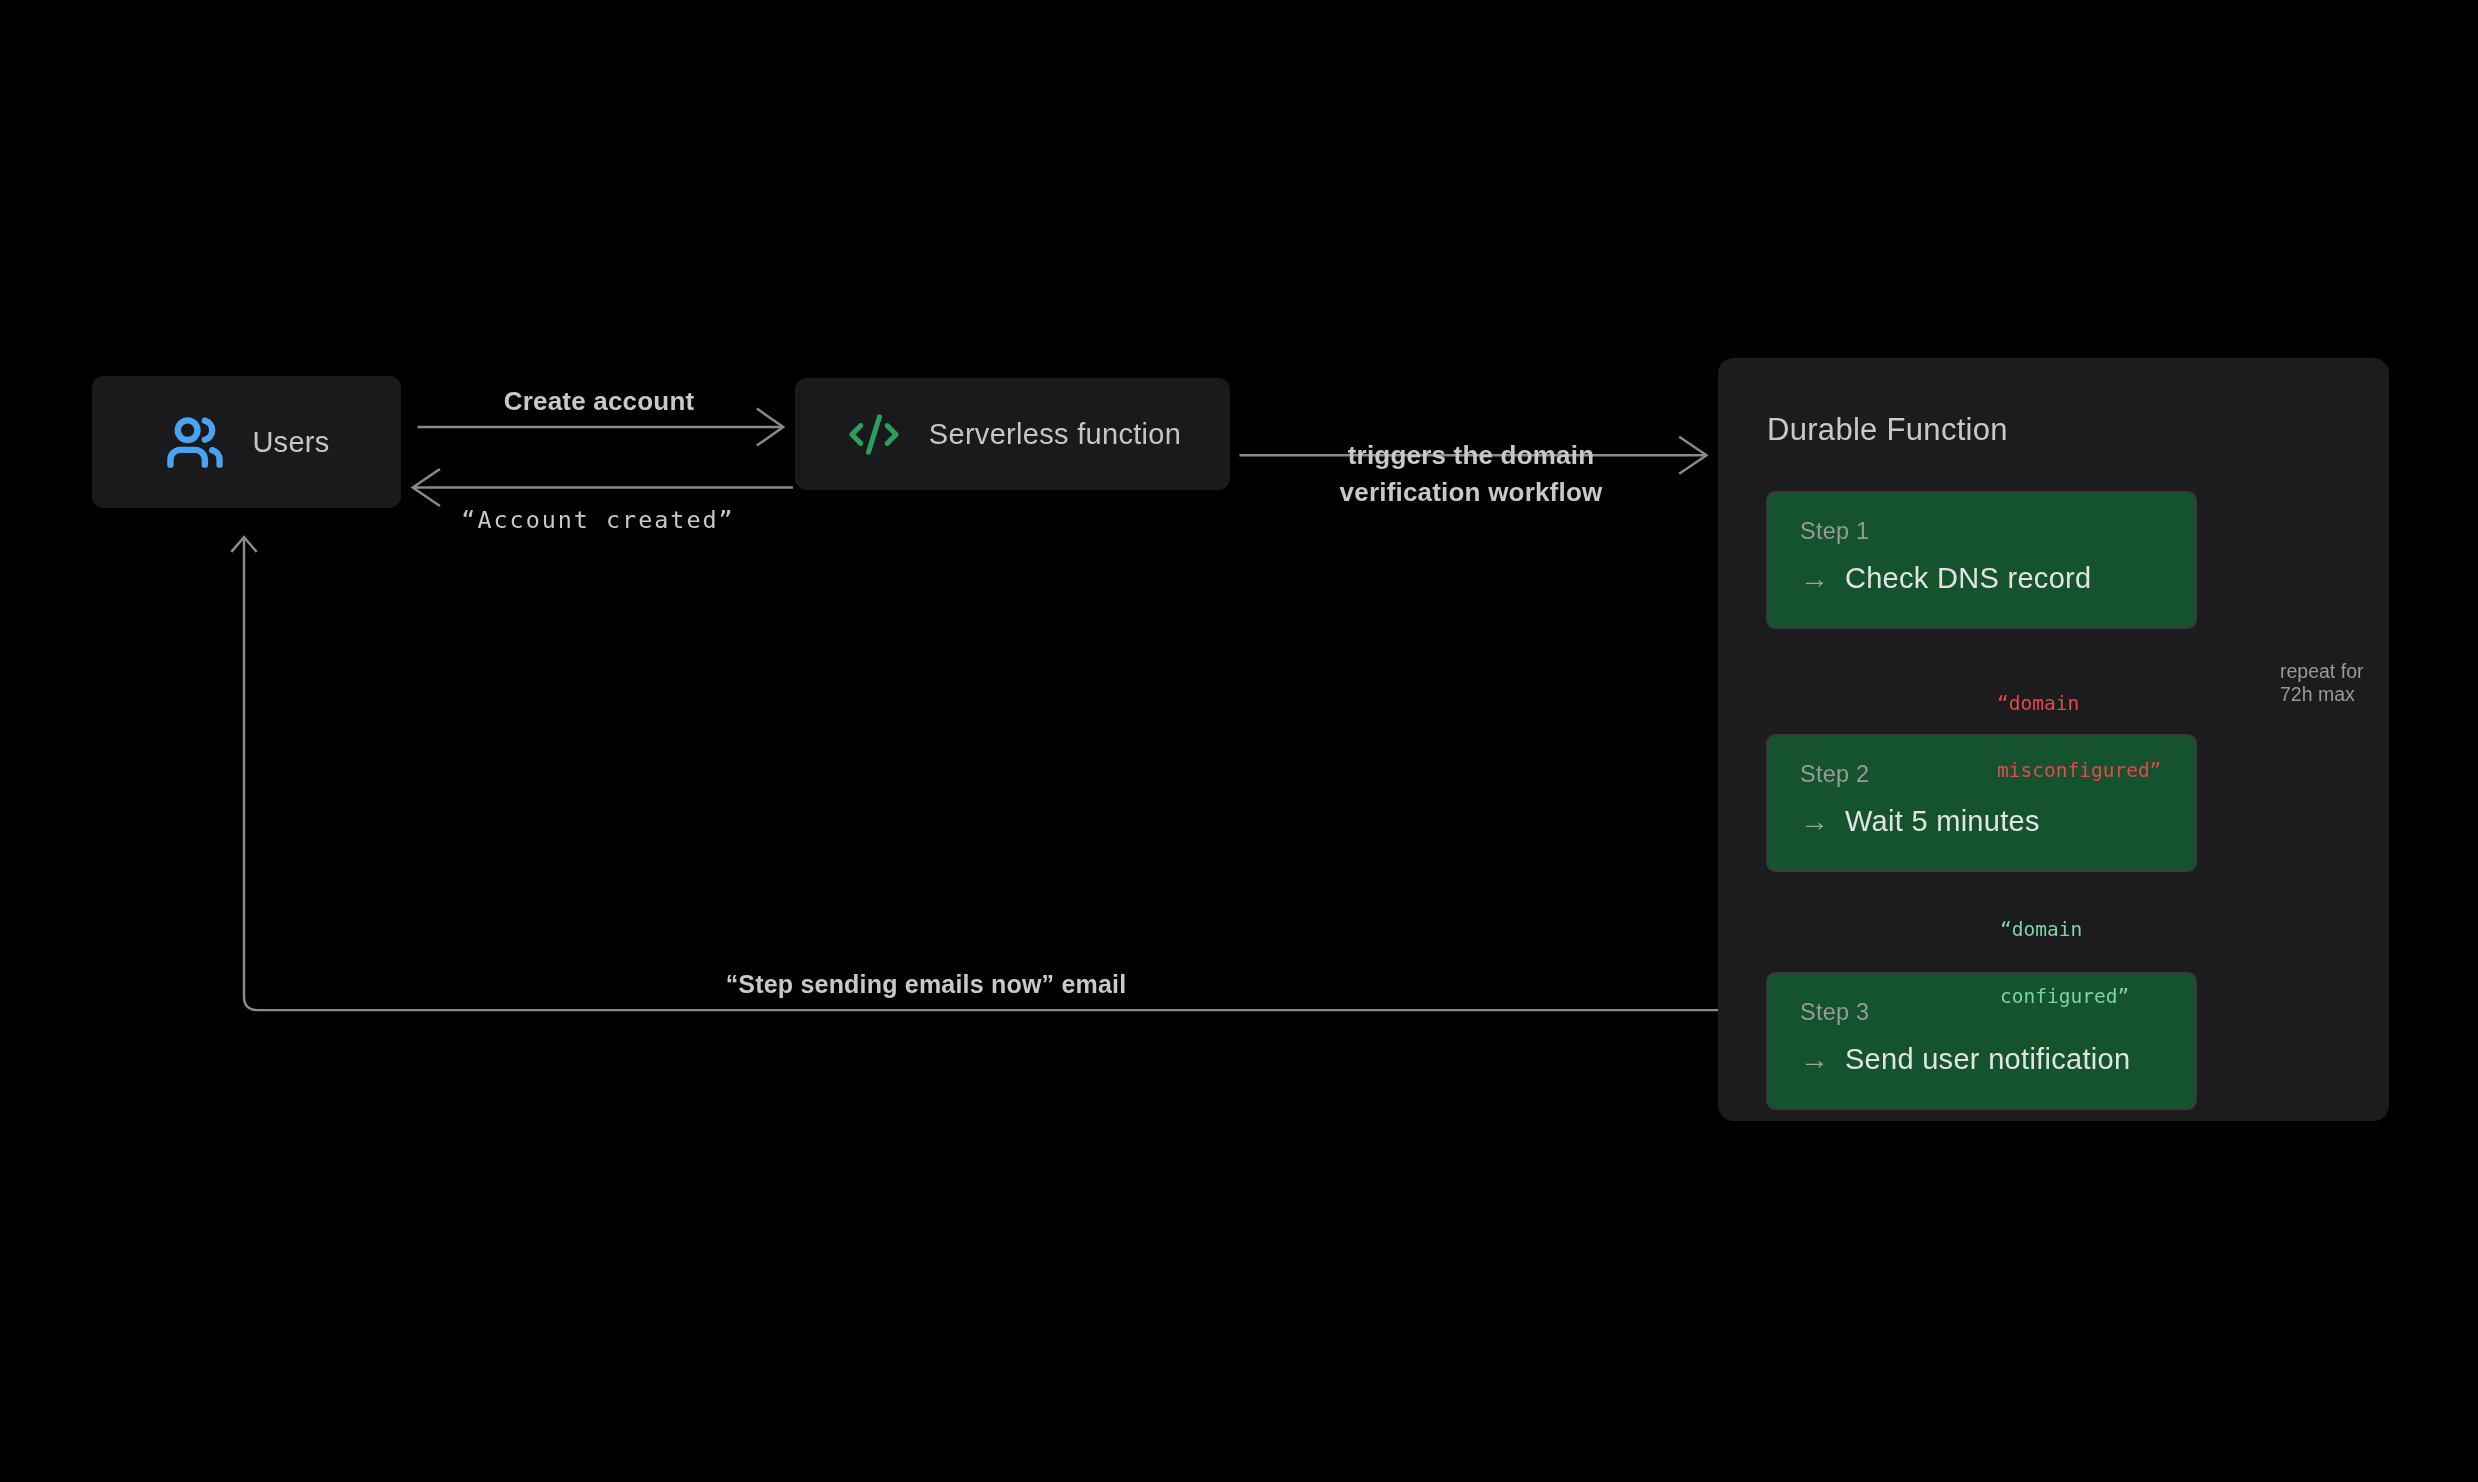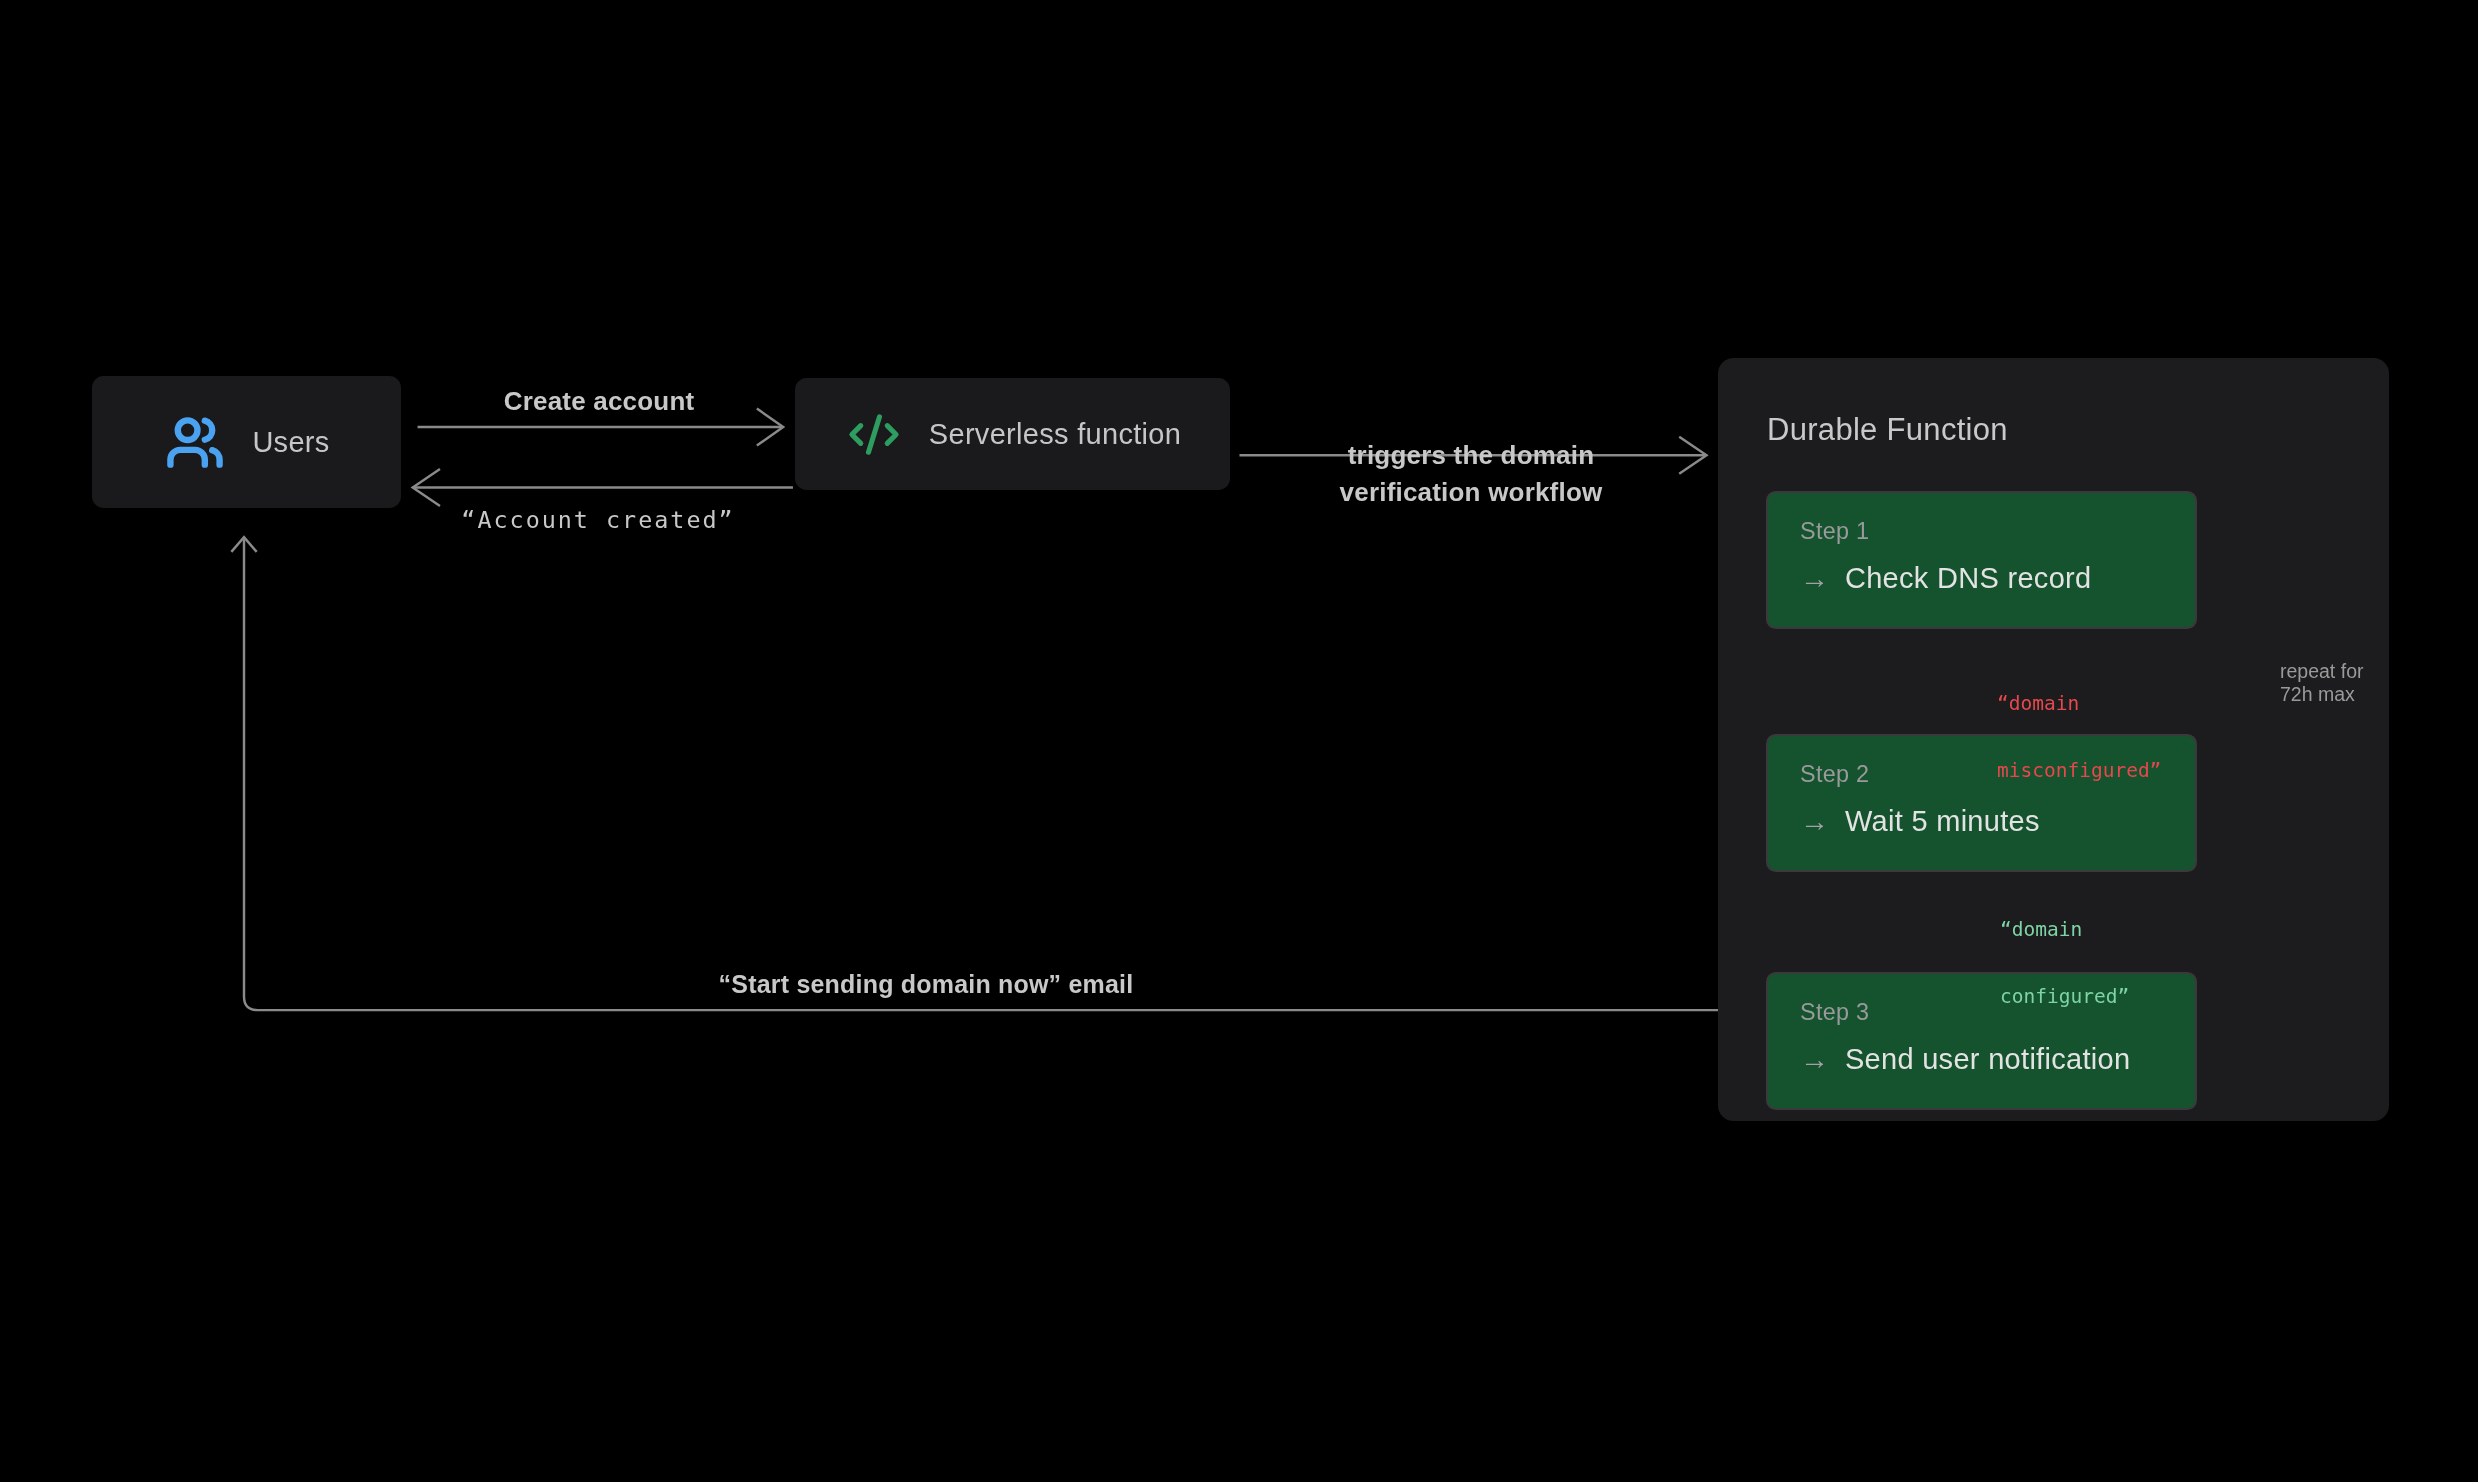--- a/index.html
+++ b/index.html
@@ -107,21 +107,21 @@
 
   <div class="flow-label" style="left:599px;top:401px;">Create account</div>
 
   <div class="mono-label mono-center" style="left:598px;top:520px;">“Account created”</div>
 
   <div class="flow-label two-line" style="left:1457px;top:474px;margin-left:14px;">
     <div>triggers the domain</div>
     <div>verification workflow</div>
   </div>
 
-  <div class="flow-label" style="left:926px;top:984px;font-size:25px;">“Start sending domain now” email</div>
+  <div class="flow-label" style="left:926px;top:984px;font-size:25px;">“Step sending emails now” email</div>
 
   <div class="panel" style="left:1718px;top:358px;width:671px;height:763px;">
   </div>
   <div class="panel-title" style="left:1767px;top:412px;">Durable Function</div>
 
   <div class="step" style="top:491px;">
     <div class="step-label">Step 1</div>
     <div class="step-action">
       <span class="garrow">→</span>
       <span>Check DNS record</span>

